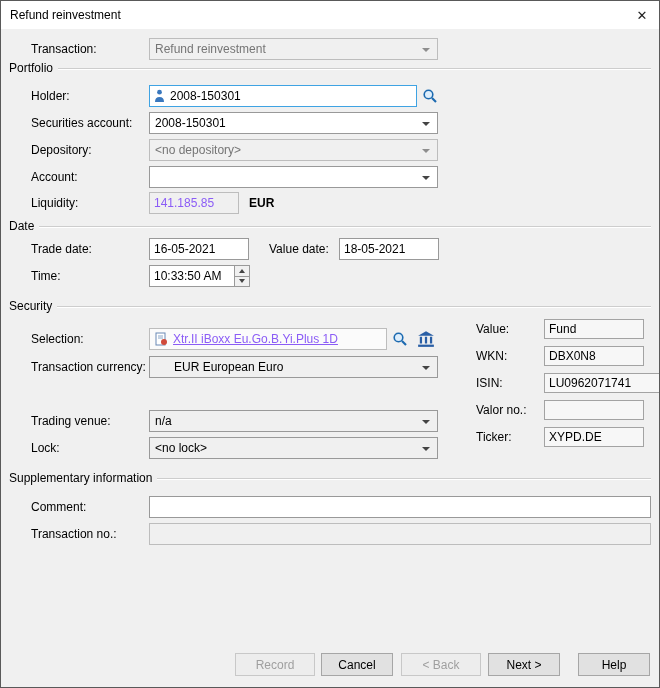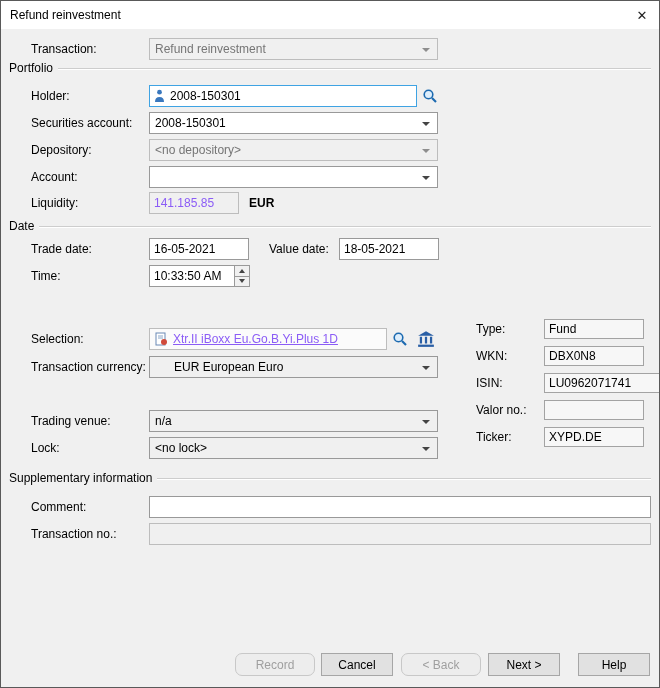--- a/index.html
+++ b/index.html
@@ -24,21 +24,21 @@
   .combo.gray { background:#f0f0f0; }
   .combo.disabled { background:#f0f0f0; color:#757575; border-color:#bdbdbd; }
   .combo.disabled .arrow { border-top-color:#8e8e8e; }
   .iconbtn { position:absolute; display:flex; align-items:center; justify-content:center; cursor:pointer; }
   .spinner { position:absolute; right:0; top:0; bottom:0; width:15px; border-left:1px solid #999; display:flex; flex-direction:column; background:#f0f0f0; }
   .spinner .sb { flex:1; display:flex; align-items:center; justify-content:center; cursor:pointer; }
   .spinner .sb + .sb { border-top:1px solid #999; }
   .tri-up { width:0; height:0; border-left:3px solid transparent; border-right:3px solid transparent; border-bottom:4px solid #444; }
   .tri-down { width:0; height:0; border-left:3px solid transparent; border-right:3px solid transparent; border-top:4px solid #444; }
   .btn { position:absolute; height:23px; background:#e1e1e1; border:1px solid #a6a6a6; display:flex; align-items:center; justify-content:center; cursor:pointer; }
-  .btn.disabled { background:#ededed; border-color:#c8c8c8; color:#9f9f9f; cursor:default;border-radius:7px; }
+  .btn.disabled { background:#ededed; border-color:#c8c8c8; color:#9f9f9f; cursor:default; }
   input.text { position:absolute; height:22px; border:1px solid #999; background:#fff; padding:0 4px; font:12px "Liberation Sans", sans-serif; }
 </style>
 </head>
 <body>
 
 <div class="dialog">
 
   <div class="titlebar">
     <span class="title">Refund reinvestment</span>
     <span class="close">✕</span>
@@ -117,20 +117,24 @@
     <div class="spinner">
       <div class="sb">
           <div class="tri-up"></div>
         </div>
       <div class="sb">
           <div class="tri-down"></div>
         </div>
     </div>
   </div>
 
+  <div class="legend" style="top:298px;">
+    <span>Security</span>
+    <div class="rule"></div>
+  </div>
 
   <div class="label" style="left:30px;top:327px;">Selection:</div>
   <div class="edit disabled" style="left:148px;top:327px;width:238px;background:#fbfbfb;text-decoration:underline;">
     <span class="ficon">
       <svg width="14" height="14" viewBox="0 0 14 14">
           <rect x="2" y="1" width="9" height="12" fill="#ffffff" stroke="#6a89b5"></rect>
           <line x1="4" y1="4" x2="9" y2="4" stroke="#8aa6c8"></line>
           <line x1="4" y1="6" x2="9" y2="6" stroke="#8aa6c8"></line>
           <circle cx="10" cy="10" r="3" fill="#d04a3a"></circle>
         </svg>
@@ -168,21 +172,21 @@
     <span>n/a</span>
     <div class="arrow"></div>
   </div>
 
   <div class="label" style="left:30px;top:436px;">Lock:</div>
   <div class="combo gray" style="left:148px;top:436px;width:289px;">
     <span>&lt;no lock&gt;</span>
     <div class="arrow"></div>
   </div>
 
-  <div class="label" style="left:475px;top:317px;">Type:</div>
+  <div class="label" style="left:475px;top:317px;">Value:</div>
   <div class="ro" style="left:543px;top:318px;width:100px;">
     <span>Fund</span>
   </div>
 
   <div class="label" style="left:475px;top:344px;">WKN:</div>
   <div class="ro" style="left:543px;top:345px;width:100px;">
     <span>DBX0N8</span>
   </div>
 
   <div class="label" style="left:475px;top:371px;">ISIN:</div>

